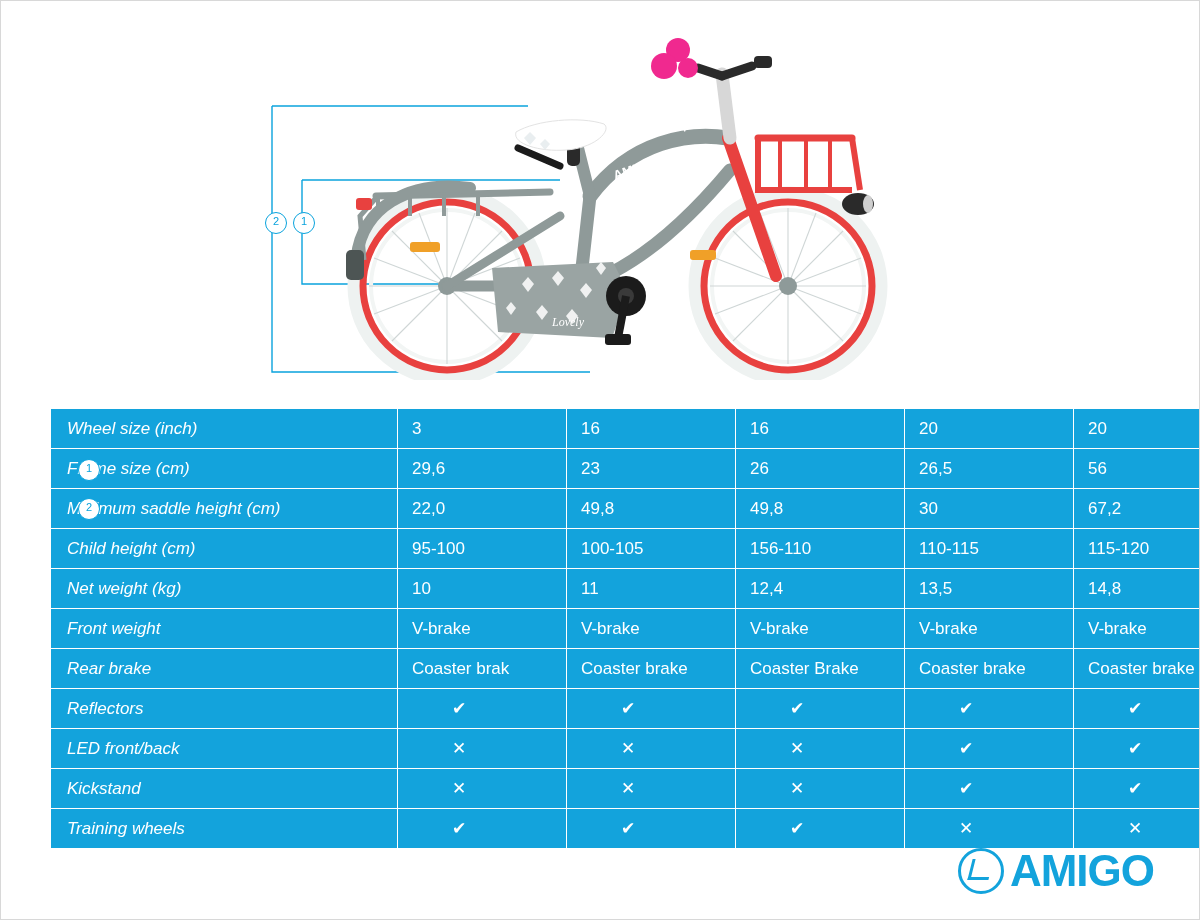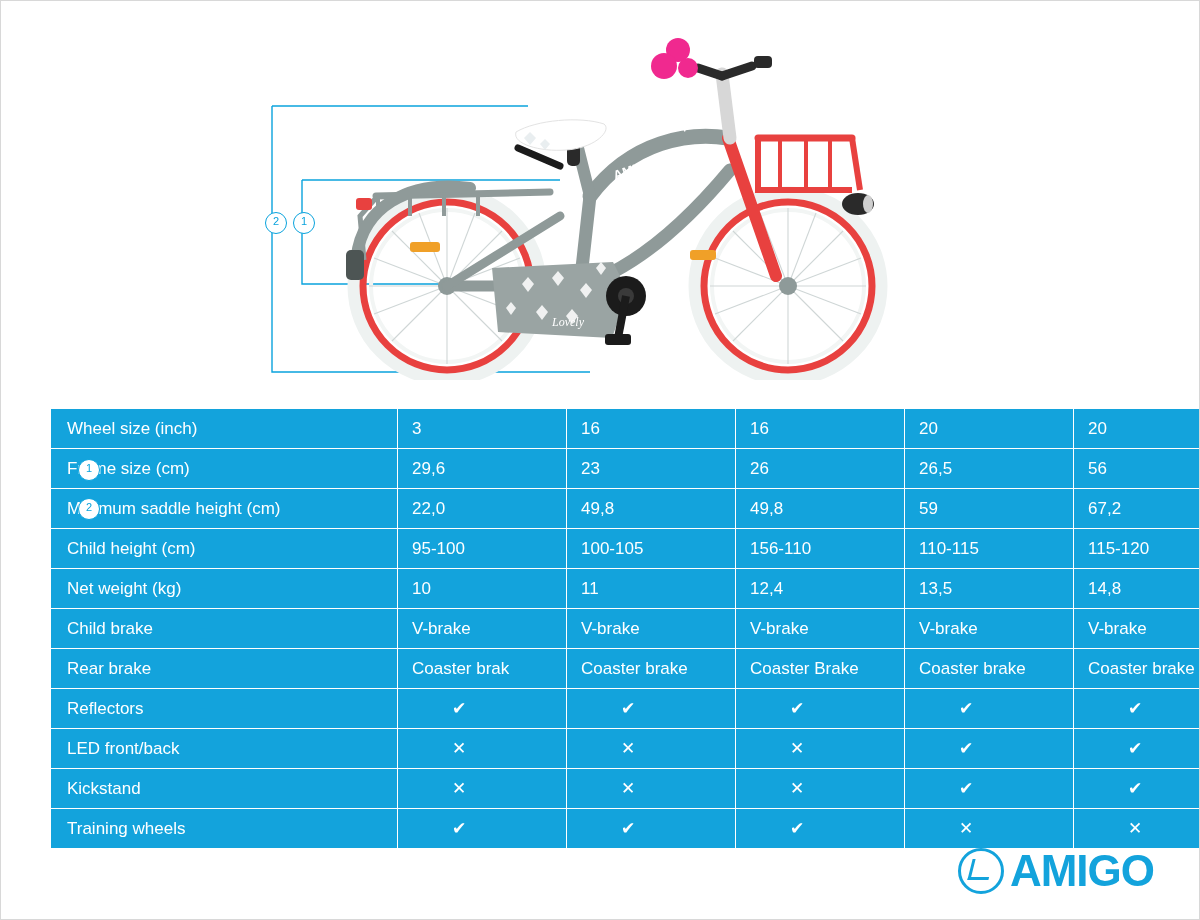--- a/index.html
+++ b/index.html
@@ -69,21 +69,21 @@
     border: 1px solid #ffffff;
     height: 39px;
     padding: 0 0 0 14px;
     font-size: 17px;
     color: #ffffff;
     font-family: "Liberation Sans", sans-serif;
     vertical-align: middle;
     white-space: nowrap;
     overflow: hidden;
   }
-  table.spec td.label { width: 330px; padding-left: 16px; }
+  table.spec td.label { width: 330px; padding-left: 16px; font-style: italic; }
   table.spec td.val { width: 154px; }
   .check, .cross {
     display: inline-block;
     font-size: 17px;
     color: #ffffff;
     padding-left: 40px;
   }
   .cross { font-size: 17px; }
 
   
@@ -296,41 +296,41 @@
           <td class="val">23</td>
           <td class="val">26</td>
           <td class="val">26,5</td>
           <td class="val">56</td>
         </tr>
         <tr>
           <td class="label">Minimum saddle height (cm)</td>
           <td class="val">22,0</td>
           <td class="val">49,8</td>
           <td class="val">49,8</td>
-          <td class="val">59</td>
+          <td class="val">30</td>
           <td class="val">67,2</td>
         </tr>
         <tr>
           <td class="label">Child height (cm)</td>
           <td class="val">95-100</td>
           <td class="val">100-105</td>
           <td class="val">156-110</td>
           <td class="val">110-115</td>
           <td class="val">115-120</td>
         </tr>
         <tr>
           <td class="label">Net weight (kg)</td>
           <td class="val">10</td>
           <td class="val">11</td>
           <td class="val">12,4</td>
           <td class="val">13,5</td>
           <td class="val">14,8</td>
         </tr>
         <tr>
-          <td class="label">Child brake</td>
+          <td class="label">Front weight</td>
           <td class="val">V-brake</td>
           <td class="val">V-brake</td>
           <td class="val">V-brake</td>
           <td class="val">V-brake</td>
           <td class="val">V-brake</td>
         </tr>
         <tr>
           <td class="label">Rear brake</td>
           <td class="val">Coaster brak</td>
           <td class="val">Coaster brake</td>

